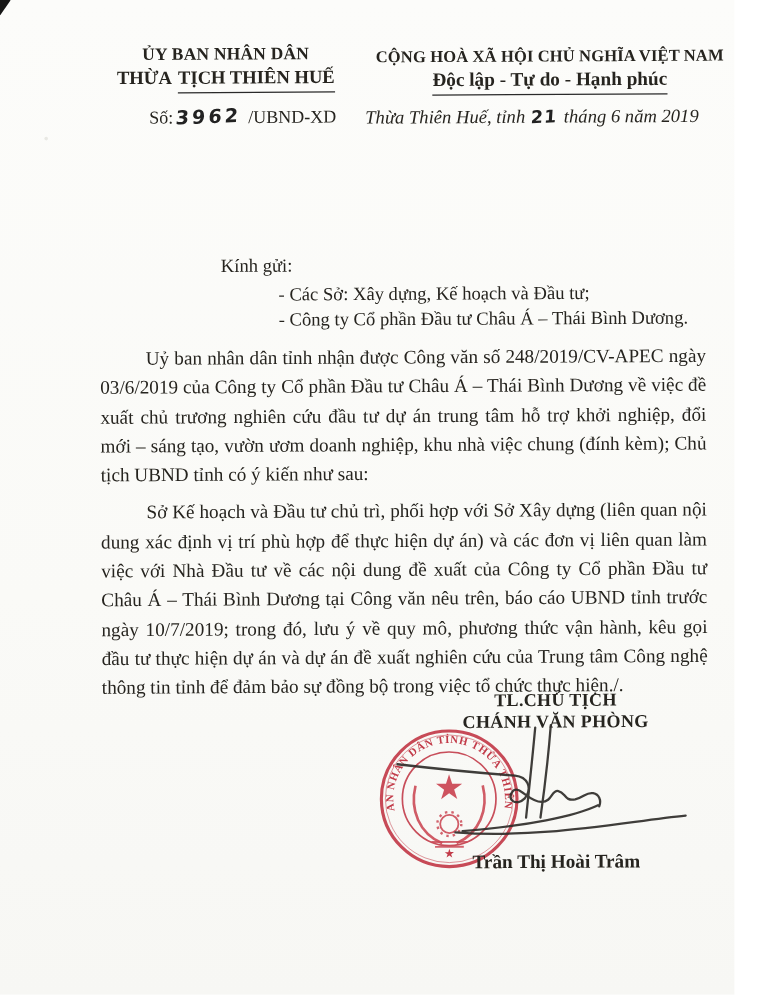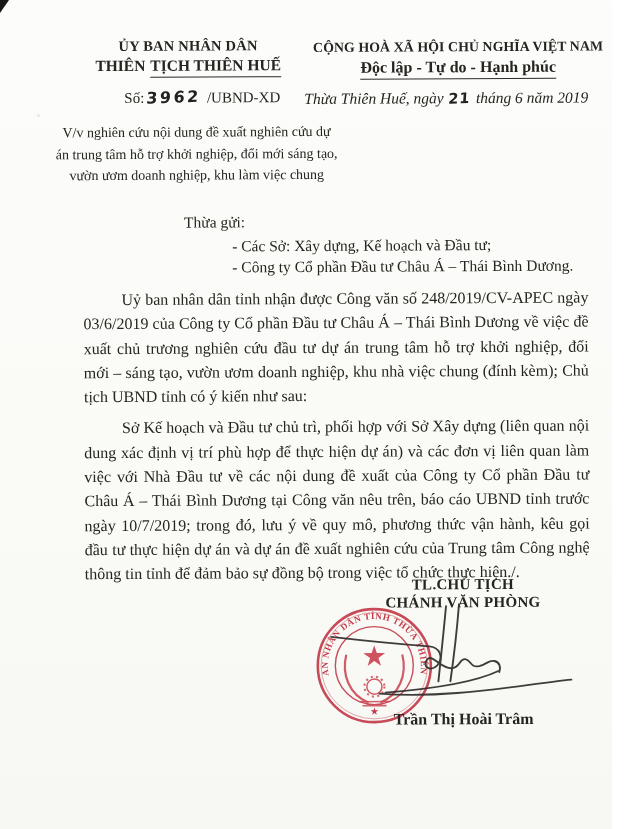--- a/index.html
+++ b/index.html
@@ -64,40 +64,39 @@
 <div class="page">
   <div class="corner-mark"></div>
   <div class="speckle" style="left:428px;top:42px;"></div>
   <div class="speckle" style="left:37px;top:114px;opacity:.6;"></div>
 
   <div class="scan">
 
     <div class="abs hdr-left">
       <div class="l1">ỦY BAN NHÂN DÂN</div>
       <div class="l2">
-        <span class="pre">THIÊN</span><span class="ul-part">TỊCH THIÊN HUẾ</span>
+        <span class="pre">THỪA</span><span class="ul-part">TỊCH THIÊN HUẾ</span>
       </div>
     </div>
 
     <div class="abs hdr-right">
       <div class="l1">CỘNG HOÀ XÃ HỘI CHỦ NGHĨA VIỆT NAM</div>
       <div><span class="l2">Độc lập - Tự do - Hạnh phúc</span></div>
     </div>
 
     <div class="abs so-line">
       <span>Số:</span><span class="hw">3962</span><span>/UBND-XD</span>
     </div>
 
     <div class="abs date-line">
-      <span>Thừa Thiên Huế, ngày</span><span class="hw">21</span><span>tháng 6 năm 2019</span>
+      <span>Thừa Thiên Huế, tỉnh</span><span class="hw">21</span><span>tháng 6 năm 2019</span>
     </div>
 
-    <div class="abs subject">V/v nghiên cứu nội dung đề xuất nghiên cứu dự án trung tâm hỗ trợ khởi nghiệp, đổi mới sáng tạo, vườn ươm doanh nghiệp, khu làm việc chung</div>
 
-    <div class="abs salutation-label">Thừa gửi:</div>
+    <div class="abs salutation-label">Kính gửi:</div>
     <div class="abs recipients">
       <div>- Các Sở: Xây dựng, Kế hoạch và Đầu tư;</div>
       <div>- Công ty Cổ phần Đầu tư Châu Á – Thái Bình Dương.</div>
     </div>
 
     <div class="abs body-text">
       <p>Uỷ ban nhân dân tỉnh nhận được Công văn số 248/2019/CV-APEC ngày 03/6/2019 của Công ty Cổ phần Đầu tư Châu Á – Thái Bình Dương về việc đề xuất chủ trương nghiên cứu đầu tư dự án trung tâm hỗ trợ khởi nghiệp, đổi mới – sáng tạo, vườn ươm doanh nghiệp, khu nhà việc chung (đính kèm); Chủ tịch UBND tỉnh có ý kiến như sau:</p>
       <p>Sở Kế hoạch và Đầu tư chủ trì, phối hợp với Sở Xây dựng (liên quan nội dung xác định vị trí phù hợp để thực hiện dự án) và các đơn vị liên quan làm việc với Nhà Đầu tư về các nội dung đề xuất của Công ty Cổ phần Đầu tư Châu Á – Thái Bình Dương tại Công văn nêu trên, báo cáo UBND tỉnh trước ngày 10/7/2019; trong đó, lưu ý về quy mô, phương thức vận hành, kêu gọi đầu tư thực hiện dự án và dự án đề xuất nghiên cứu của Trung tâm Công nghệ thông tin tỉnh để đảm bảo sự đồng bộ trong việc tổ chức thực hiện./.</p>
     </div>
 

